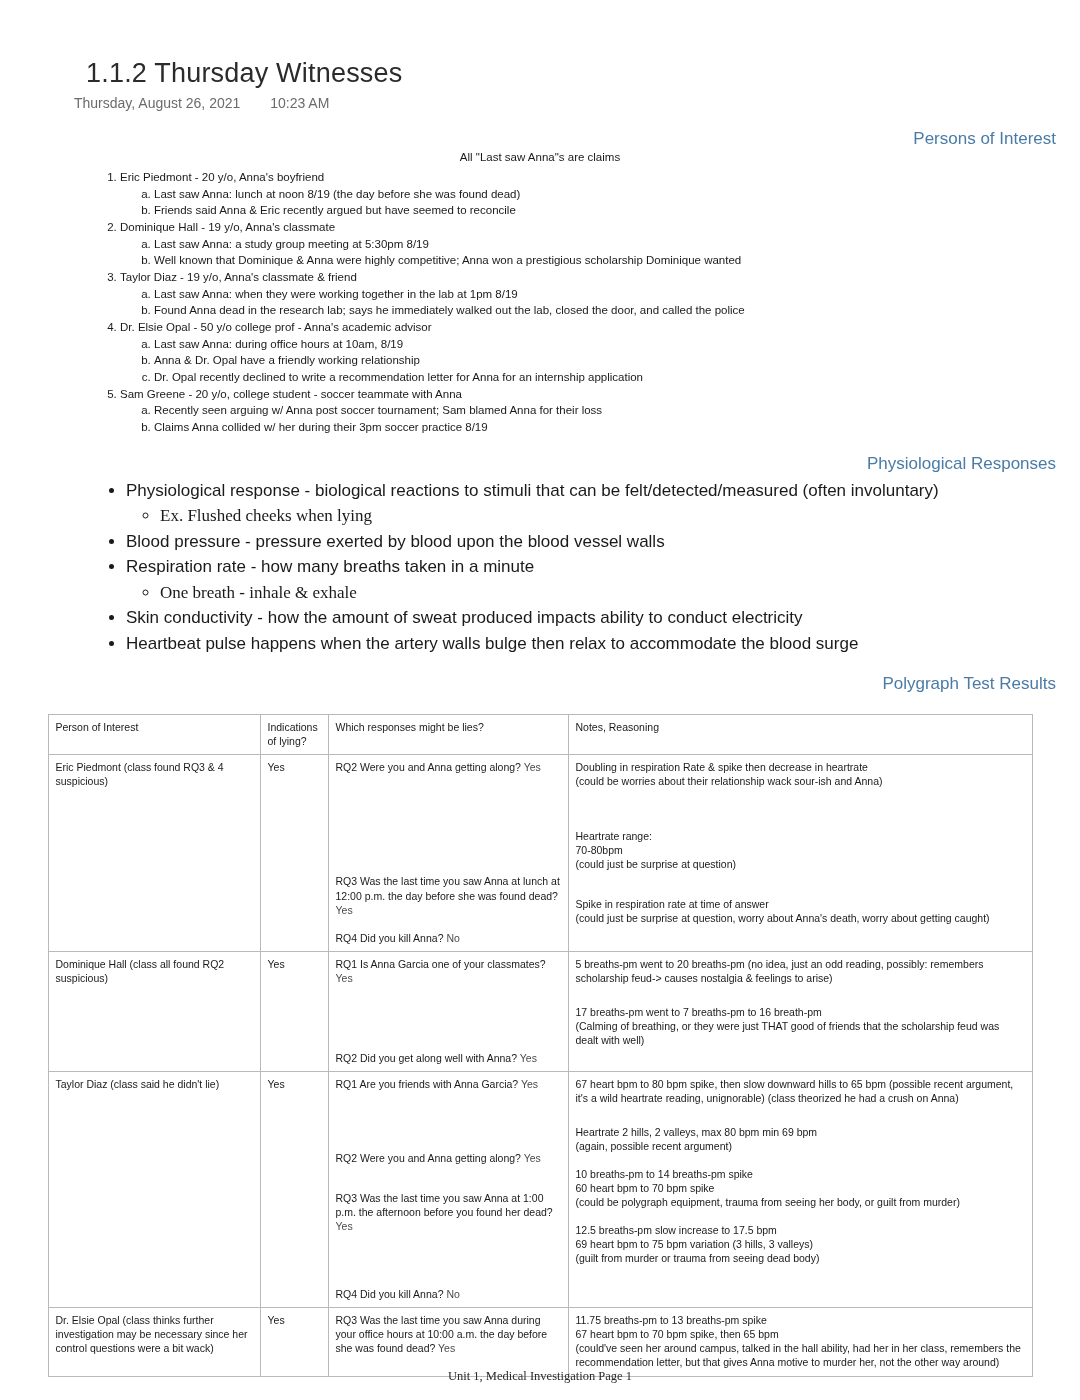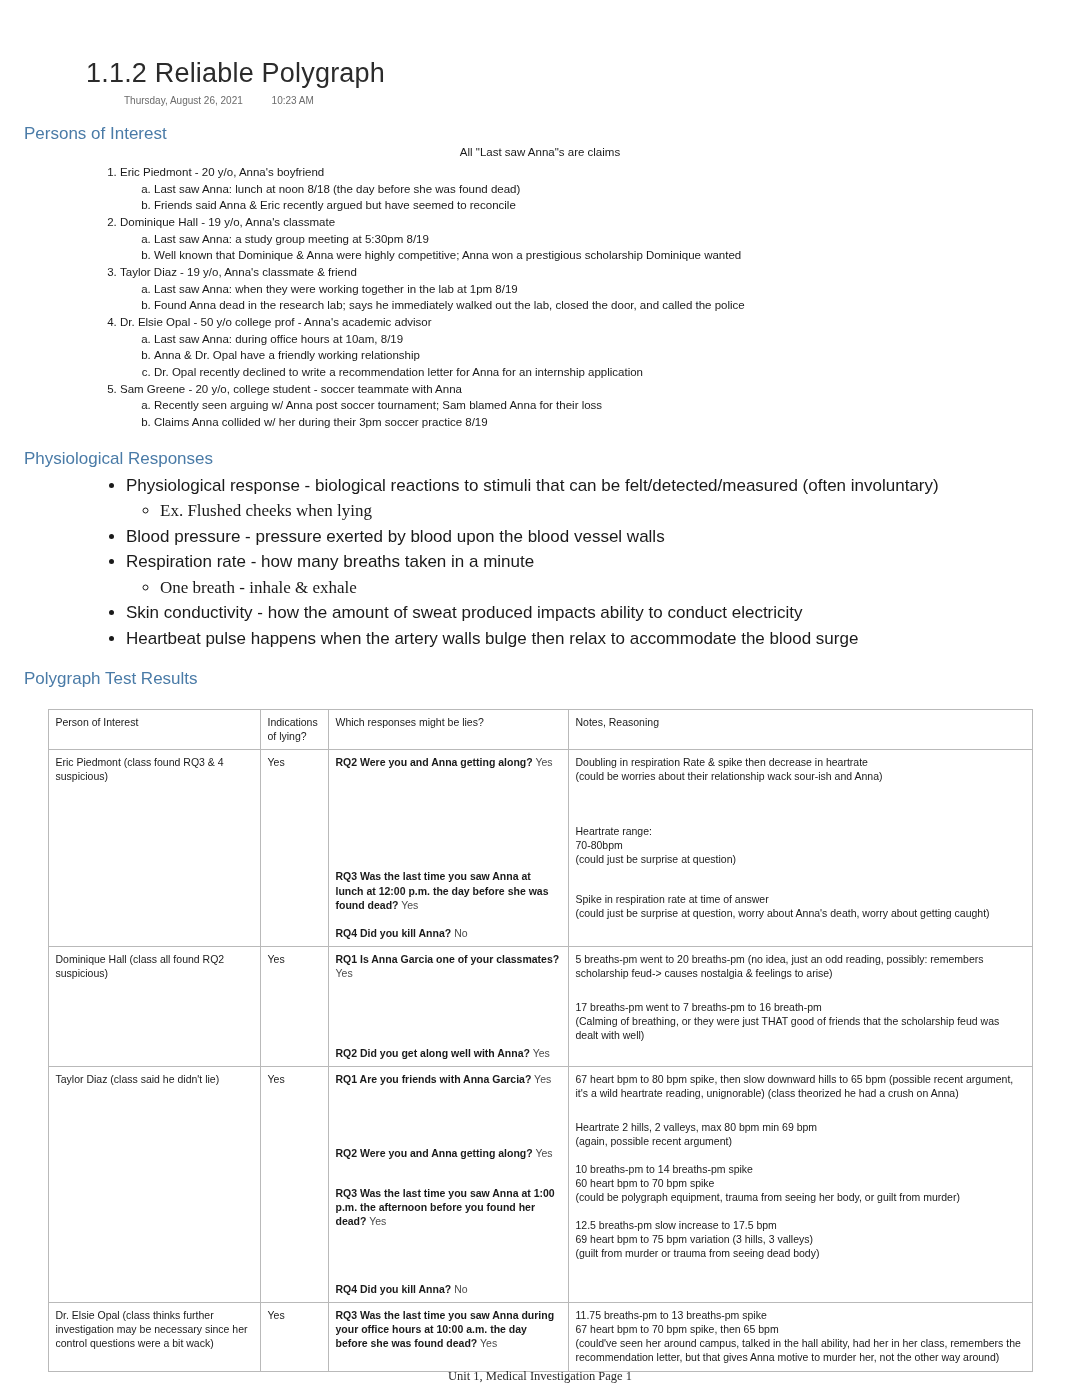--- a/index.html
+++ b/index.html
@@ -23,27 +23,27 @@
     padding: 48px 24px 0 24px;
   }
   .doc-title {
     font-size: 27px;
     font-weight: 400;
     color: #2b2b2b;
     margin: 10px 0 0 62px;
     letter-spacing: 0.2px;
   }
   .doc-meta {
-    margin: 6px 0 0 100px;
-    font-size: 10px;
+    margin: 6px 0 0 50px;
+    font-size: 14px;
     color: #6b6b6b;
   }
   .doc-meta .date { margin-right: 26px; }
   .section-head {
-    text-align: left;
+    text-align: right;
     color: #4a7ba7;
     font-size: 17px;
     font-weight: 400;
     margin: 18px 0 0 0;
   }
   .section-sub {
     text-align: center;
     font-size: 11.5px;
     color: #1a1a1a;
     margin: 2px 0 6px 0;
@@ -85,21 +85,21 @@
     vertical-align: top;
     padding: 5px 7px 6px 7px;
     text-align: left;
     font-weight: 400;
     line-height: 1.34;
   }
   col.c1 { width: 212px; }
   col.c2 { width: 68px; }
   col.c3 { width: 240px; }
   col.c4 { width: 464px; }
-  .q-strong { font-weight: bold; }
+  .q-strong { font-weight: normal; }
   .ans { color: #4a4a4a; }
   .cell-block { margin: 0 0 0 0; }
   .gap-lg { height: 60px; }
   .footer {
     position: absolute;
     bottom: 16px;
     left: 0;
     width: 1080px;
     text-align: center;
     font-family: "Liberation Serif", serif;
@@ -110,34 +110,34 @@
   .spacer14 { height: 14px; }
   .spacer20 { height: 20px; }
   .spacer26 { height: 26px; }
   .spacer40 { height: 40px; }
 </style>
 </head>
 <body>
 
 <div class="page">
 
-  <h1 class="doc-title">1.1.2 Reliable Polygraph</h1>
+  <h1 class="doc-title">1.1.2 Thursday Witnesses</h1>
   <div class="doc-meta">
     <span class="date">Thursday, August 26, 2021</span>
     <span class="time">10:23 AM</span>
   </div>
 
   <h2 class="section-head">Persons of Interest</h2>
   <div class="section-sub">All "Last saw Anna"s are claims</div>
 
   <ol class="poi">
     <li>
       <span>Eric Piedmont - 20 y/o, Anna's boyfriend</span>
       <ol class="sub">
-        <li>Last saw Anna: lunch at noon 8/18 (the day before she was found dead)</li>
+        <li>Last saw Anna: lunch at noon 8/19 (the day before she was found dead)</li>
         <li>Friends said Anna &amp; Eric recently argued but have seemed to reconcile</li>
       </ol>
     </li>
     <li>
       <span>Dominique Hall - 19 y/o, Anna's classmate</span>
       <ol class="sub">
         <li>Last saw Anna: a study group meeting at 5:30pm 8/19</li>
         <li>Well known that Dominique &amp; Anna were highly competitive; Anna won a prestigious scholarship Dominique wanted</li>
       </ol>
     </li>

